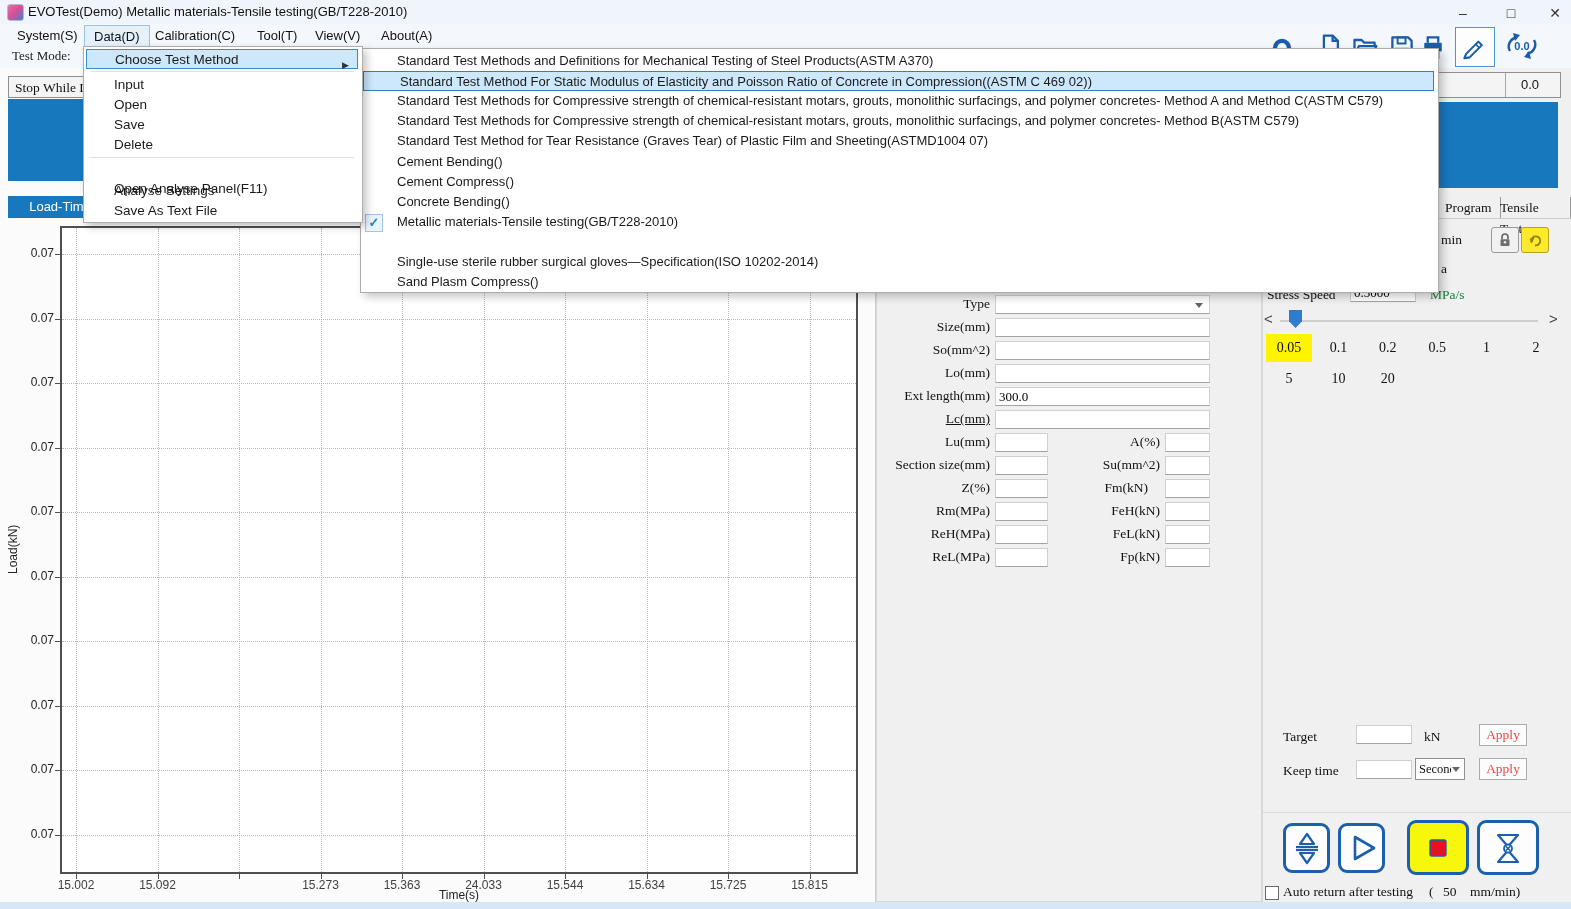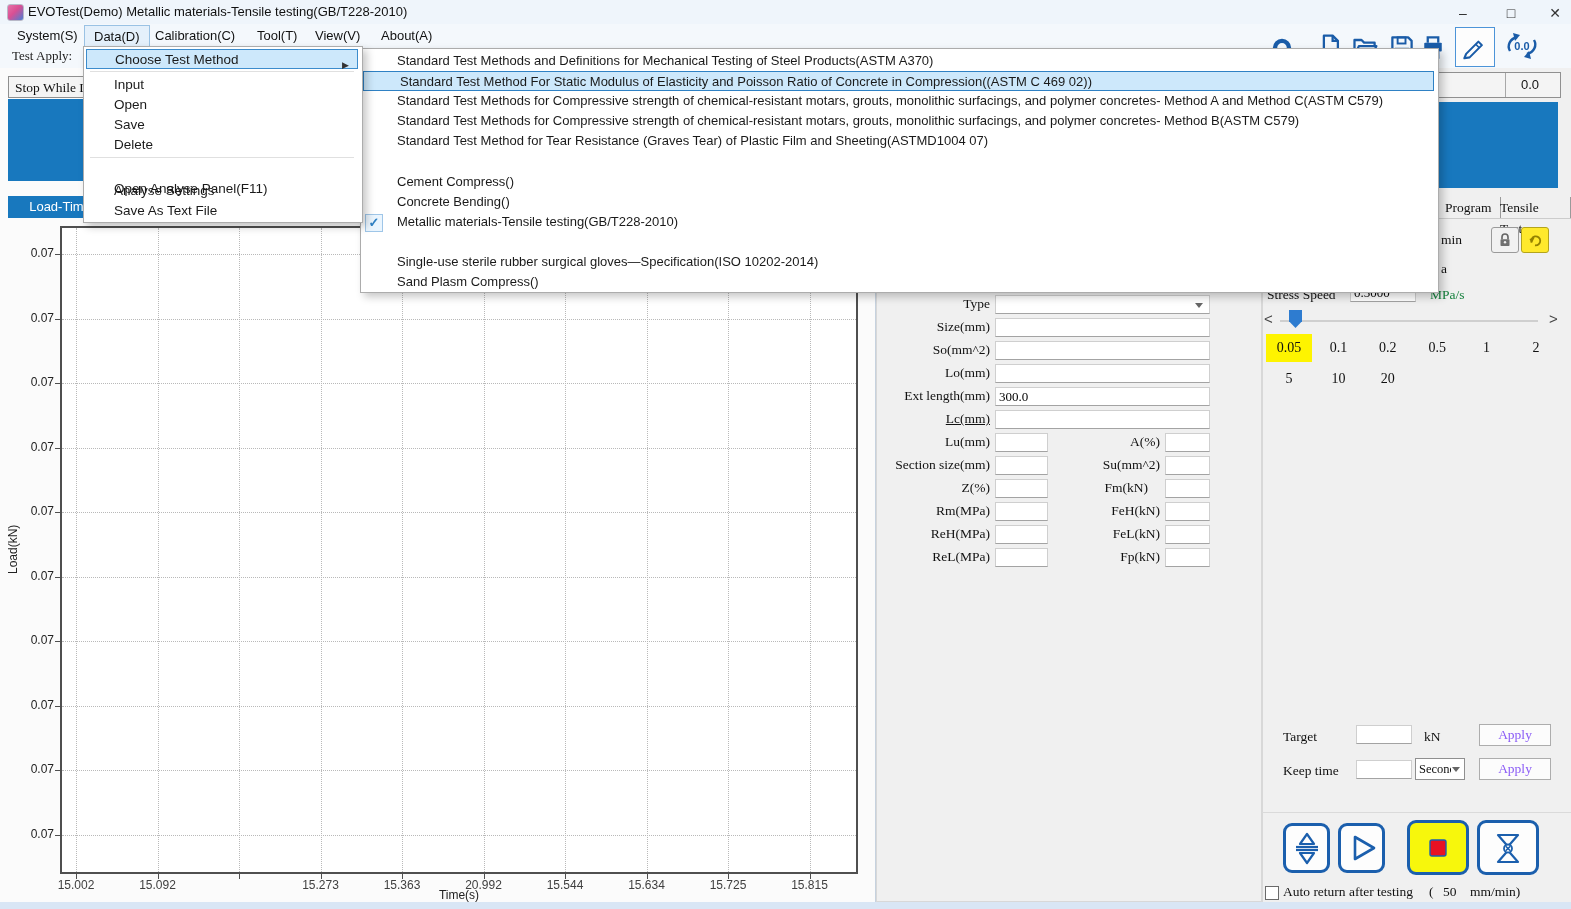--- a/index.html
+++ b/index.html
@@ -62,22 +62,22 @@
   .sq-btn{position:absolute;width:28px;height:26px;border:1px solid #9a9a9a;background:#f1f1f1;border-radius:3px;
           display:flex;align-items:center;justify-content:center;box-sizing:border-box;}
   #loop-btn{background:#ffe92c;border-color:#b3a41c;}
   #slider-track{left:1280px;top:320px;width:258px;height:2px;background:#cfcfcf;}
   #slider-thumb{left:1289px;top:310px;width:13px;height:18px;background:#2e7cd0;
                 clip-path:polygon(0 0,100% 0,100% 62%,50% 100%,0 62%);}
   .sl-arrow{position:absolute;top:310px;font-size:15px;color:#444;}
   .speed-cell{position:absolute;width:46px;height:28px;line-height:28px;text-align:center;
               font-size:14px;font-family:"Liberation Serif",serif;color:#111;}
   .speed-cell.active{background:#fef400;}
-  .apply-btn{position:absolute;width:72px;height:22px;background:#fcfcfc;border:1px solid #adadad;
-             font-size:13.5px;font-family:"Liberation Serif",serif;text-align:center;line-height:20px;box-sizing:border-box;color:#8b5cf6;}
+  .apply-btn{position:absolute;width:48px;height:22px;background:#fcfcfc;border:1px solid #adadad;
+             font-size:13.5px;font-family:"Liberation Serif",serif;text-align:center;line-height:20px;box-sizing:border-box;color:#ef4444;}
   #kt-select{left:1415px;top:758px;width:50px;height:22px;background:#fff;border:1px solid #8f8f8f;box-sizing:border-box;}
   #kt-select span{display:block;width:32px;overflow:hidden;white-space:nowrap;font-size:12.5px;
                   font-family:"Liberation Serif",serif;line-height:20px;padding-left:3px;color:#111;}
   #ctrl-line{left:1262px;top:812px;width:309px;height:1px;background:#dadada;}
   .ctl-btn{position:absolute;background:#fdfdfd;border:3px solid #1b5fad;border-radius:9px;box-sizing:border-box;
            display:flex;align-items:center;justify-content:center;}
   .ctl-btn.stop{background:#f7f70c;}
   #auto-box{left:1265px;top:886px;width:12px;height:12px;background:#fff;border:1px solid #6a6a6a;}
   .bot-txt{position:absolute;top:884px;font-size:13.5px;font-family:"Liberation Serif",serif;color:#111;}
 
@@ -112,21 +112,21 @@
 
   <div class="abs" id="chrome-strip"></div>
   <div id="menubar">
       <div class="menu-item" style="left: 8px;">System(S)</div>
       <div class="menu-item open" style="left: 84px;">Data(D)</div>
       <div class="menu-item" style="left: 146px;">Calibration(C)</div>
       <div class="menu-item" style="left: 248px;">Tool(T)</div>
       <div class="menu-item" style="left: 306px;">View(V)</div>
       <div class="menu-item" style="left: 372px;">About(A)</div>
     </div>
-  <div class="abs serif" id="test-mode">Test Apply:</div>
+  <div class="abs serif" id="test-mode">Test Mode:</div>
   <div id="toolbar">
       <div style="position: absolute; left: 1268px; top: 33px;"><svg class="tb-icon" viewBox="0 0 32 32" style="position: static;">
           <circle cx="16" cy="17" r="8" fill="none" stroke="#1a5ca8" stroke-width="5"></circle>
         </svg></div>
       <div style="position: absolute; left: 1316px; top: 33px;"><svg class="tb-icon" viewBox="0 0 32 32" style="position: static;">
           <path d="M9 3 h10 l6 6 v20 h-16 z" fill="none" stroke="#1a5ca8" stroke-width="2.6" stroke-linejoin="round"></path>
           <path d="M19 3 v6 h6" fill="none" stroke="#1a5ca8" stroke-width="2.6"></path>
         </svg></div>
       <div style="position: absolute; left: 1351px; top: 33px;"><svg class="tb-icon" viewBox="0 0 32 32" style="position: static;">
           <path d="M4 26 V8 h8 l3 3 h12 v4" fill="none" stroke="#1a5ca8" stroke-width="2.6" stroke-linejoin="round"></path>
@@ -171,21 +171,21 @@
       <div class="tick" style="left: 239px; top: 874px; width: 1px; height: 5px;"></div>
       <div class="xlab" style="left: 207px; top: 912px; text-decoration: underline;">15.182</div>
       <div class="gridv" style="left: 320.5px; top: 228px; height: 644px;"></div>
       <div class="tick" style="left: 320.5px; top: 874px; width: 1px; height: 5px;"></div>
       <div class="xlab" style="left: 288.5px; top: 878px;">15.273</div>
       <div class="gridv" style="left: 402px; top: 228px; height: 644px;"></div>
       <div class="tick" style="left: 402px; top: 874px; width: 1px; height: 5px;"></div>
       <div class="xlab" style="left: 370px; top: 878px;">15.363</div>
       <div class="gridv" style="left: 483.5px; top: 228px; height: 644px;"></div>
       <div class="tick" style="left: 483.5px; top: 874px; width: 1px; height: 5px;"></div>
-      <div class="xlab" style="left: 451.5px; top: 878px;">20.992</div>
+      <div class="xlab" style="left: 451.5px; top: 878px;">24.033</div>
       <div class="gridv" style="left: 565px; top: 228px; height: 644px;"></div>
       <div class="tick" style="left: 565px; top: 874px; width: 1px; height: 5px;"></div>
       <div class="xlab" style="left: 533px; top: 878px;">15.544</div>
       <div class="gridv" style="left: 646.5px; top: 228px; height: 644px;"></div>
       <div class="tick" style="left: 646.5px; top: 874px; width: 1px; height: 5px;"></div>
       <div class="xlab" style="left: 614.5px; top: 878px;">15.634</div>
       <div class="gridv" style="left: 728px; top: 228px; height: 644px;"></div>
       <div class="tick" style="left: 728px; top: 874px; width: 1px; height: 5px;"></div>
       <div class="xlab" style="left: 696px; top: 878px;">15.725</div>
       <div class="gridv" style="left: 809.5px; top: 228px; height: 644px;"></div>
@@ -362,20 +362,21 @@
   <div class="abs bot-txt" style="left:1429px;">(</div>
   <div class="abs bot-txt" style="left:1443px;">50</div>
   <div class="abs bot-txt" style="left:1470px;">mm/min)</div>
 
   <div class="abs" id="test-submenu">
       <div class="sm-item" style="top: 2px;">Standard Test Methods and Definitions for Mechanical Testing of Steel Products(ASTM A370)</div>
       <div class="sm-item hl" style="top: 22.1px;">Standard Test Method For Static Modulus of Elasticity and Poisson Ratio of Concrete in Compression((ASTM C 469 02))</div>
       <div class="sm-item" style="top: 42.2px;">Standard Test Methods for Compressive strength of chemical-resistant motars, grouts, monolithic surfacings, and polymer concretes- Method A and Method C(ASTM C579)</div>
       <div class="sm-item" style="top: 62.3px;">Standard Test Methods for Compressive strength of chemical-resistant motars, grouts, monolithic surfacings, and polymer concretes- Method B(ASTM C579)</div>
       <div class="sm-item" style="top: 82.4px;">Standard Test Method for Tear Resistance (Graves Tear) of Plastic Film and Sheeting(ASTMD1004 07)</div>
+      <div class="sm-item" style="top: 102.5px;">Cement Bending()</div>
       <div class="sm-item" style="top: 122.6px;">Cement Compress()</div>
       <div class="sm-item" style="top: 142.7px;">Concrete Bending()</div>
       <div class="sm-item" style="top: 162.8px;">Metallic materials-Tensile testing(GB/T228-2010)</div>
       <div class="sm-check" style="top: 164.8px;">✓</div>
       <div class="sm-item" style="top: 203px;">Single-use sterile rubber surgical gloves—Specification(ISO 10202-2014)</div>
       <div class="sm-item" style="top: 223.1px;">Sand Plasm Compress()</div>
     </div>
   <div class="abs" id="data-menu">
       <div class="dm-item hl" style="top: 2px;">Choose Test Method<div class="sub-arrow" style="top: 5px;">▶</div></div>
       <div class="dm-sep" style="top: 24px;"></div>

